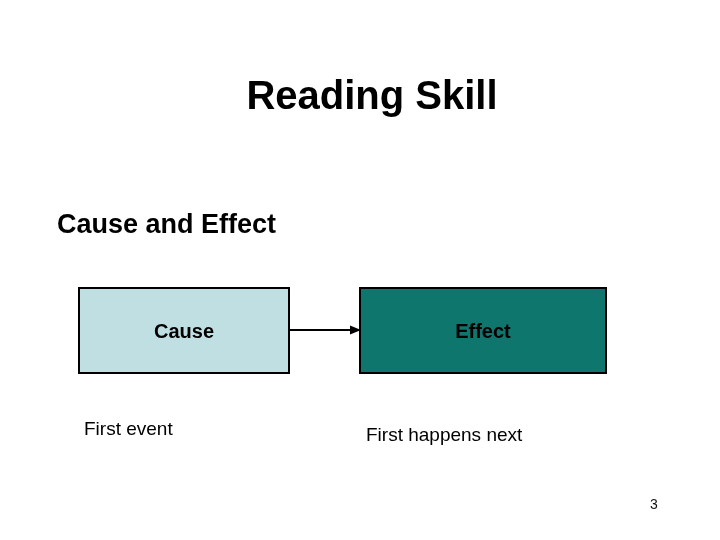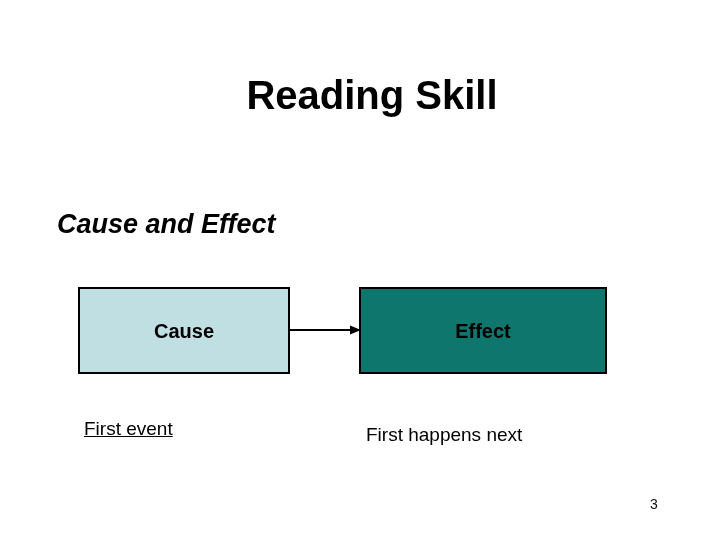--- a/index.html
+++ b/index.html
@@ -39,21 +39,20 @@
 
   
   .section-heading {
     position: absolute;
     left: 57px;
     top: 208px;
     font-size: 27px;
     font-weight: bold;
     line-height: 32px;
     white-space: nowrap;
-    font-style: italic;
   }
 
   
   .diagram {
     position: absolute;
     left: 0;
     top: 0;
     width: 720px;
     height: 540px;
   }
@@ -99,21 +98,20 @@
   .caption {
     position: absolute;
     font-size: 19px;
     font-weight: normal;
     line-height: 23px;
     white-space: nowrap;
   }
   #caption-cause {
     left: 84px;
     top: 417px;
-    text-decoration: underline;
   }
   #caption-effect {
     left: 366px;
     top: 423px;
   }
 
   
   .page-number {
     position: absolute;
     left: 640px;

